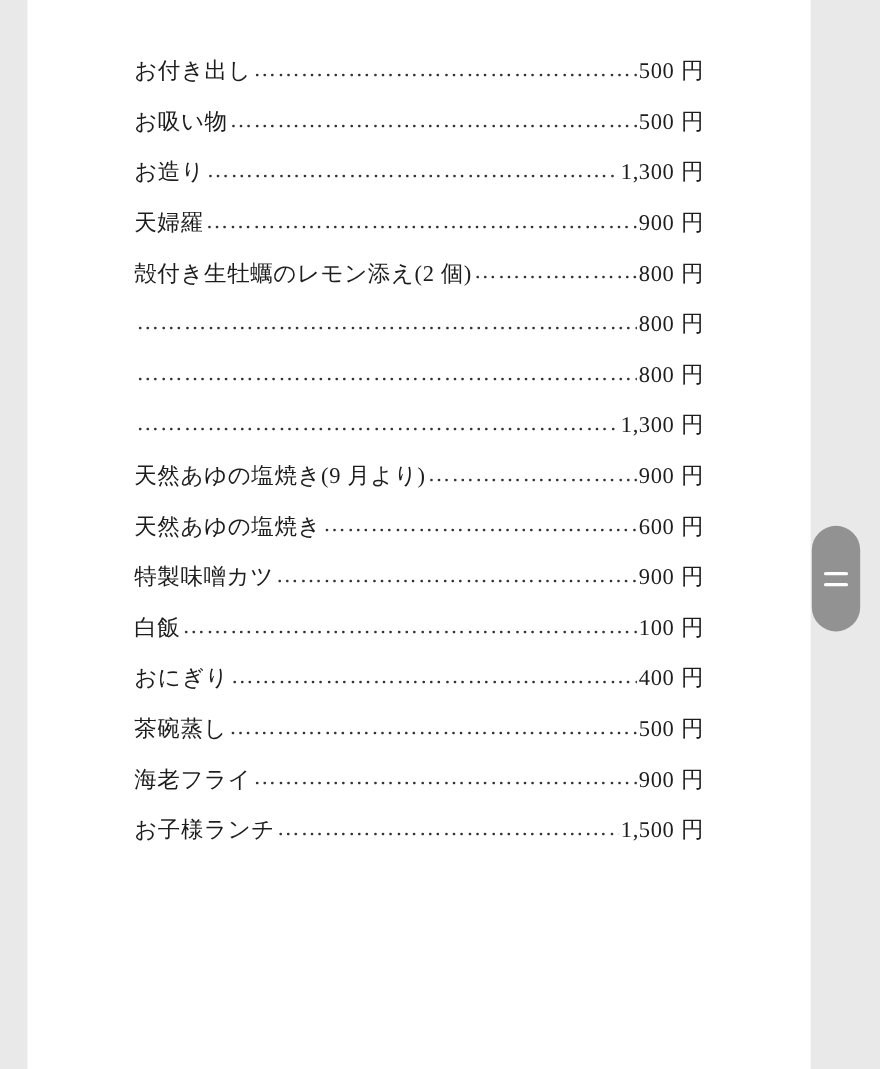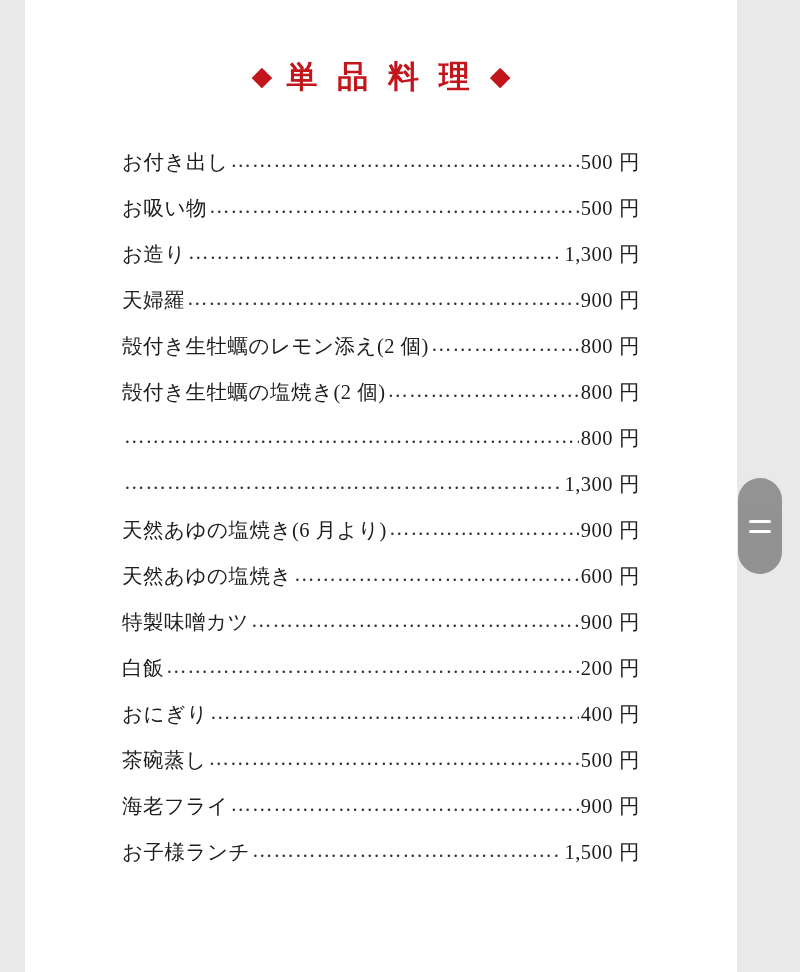--- a/index.html
+++ b/index.html
@@ -105,23 +105,20 @@
   }
   .side-handle .bar.b1 { top: 42px; }
   .side-handle .bar.b2 { top: 52px; }
 </style>
 </head>
 <body>
 
 <div id="page">
   <div class="sheet">
 
-    <h1 class="menu-title">
-      <span class="diamond">◆</span><span class="title-text">単 品 料 理</span><span class="diamond">◆</span>
-    </h1>
 
     <ul class="menu-list">
 
       <li class="menu-row">
         <span class="item-name">お付き出し</span>
         <span class="dots">……………………………………………………………………………………………</span>
         <span class="price"><span>500</span><span class="yen">円</span></span>
       </li>
 
       <li class="menu-row">
@@ -142,57 +139,56 @@
         <span class="price"><span>900</span><span class="yen">円</span></span>
       </li>
 
       <li class="menu-row">
         <span class="item-name">殻付き生牡蠣のレモン添え(2 個)</span>
         <span class="dots">……………………………………………………………………………………………</span>
         <span class="price"><span>800</span><span class="yen">円</span></span>
       </li>
 
       <li class="menu-row">
-        <span class="item-name">殻付き生牡蠣の塩焼き(2 個)</span>
         <span class="dots">……………………………………………………………………………………………</span>
         <span class="price"><span>800</span><span class="yen">円</span></span>
       </li>
 
       <li class="menu-row">
         <span class="dots">……………………………………………………………………………………………</span>
         <span class="price"><span>800</span><span class="yen">円</span></span>
       </li>
 
       <li class="menu-row">
         <span class="dots">……………………………………………………………………………………………</span>
         <span class="price"><span>1,300</span><span class="yen">円</span></span>
       </li>
 
       <li class="menu-row">
-        <span class="item-name">天然あゆの塩焼き(6 月より)</span>
+        <span class="item-name">天然あゆの塩焼き(9 月より)</span>
         <span class="dots">……………………………………………………………………………………………</span>
         <span class="price"><span>900</span><span class="yen">円</span></span>
       </li>
 
       <li class="menu-row">
         <span class="item-name">天然あゆの塩焼き</span>
         <span class="dots">……………………………………………………………………………………………</span>
         <span class="price"><span>600</span><span class="yen">円</span></span>
       </li>
 
       <li class="menu-row">
         <span class="item-name">特製味噌カツ</span>
         <span class="dots">……………………………………………………………………………………………</span>
         <span class="price"><span>900</span><span class="yen">円</span></span>
       </li>
 
       <li class="menu-row">
         <span class="item-name">白飯</span>
         <span class="dots">……………………………………………………………………………………………</span>
-        <span class="price"><span>200</span><span class="yen">円</span></span>
+        <span class="price"><span>100</span><span class="yen">円</span></span>
       </li>
 
       <li class="menu-row">
         <span class="item-name">おにぎり</span>
         <span class="dots">……………………………………………………………………………………………</span>
         <span class="price"><span>400</span><span class="yen">円</span></span>
       </li>
 
       <li class="menu-row">
         <span class="item-name">茶碗蒸し</span>

